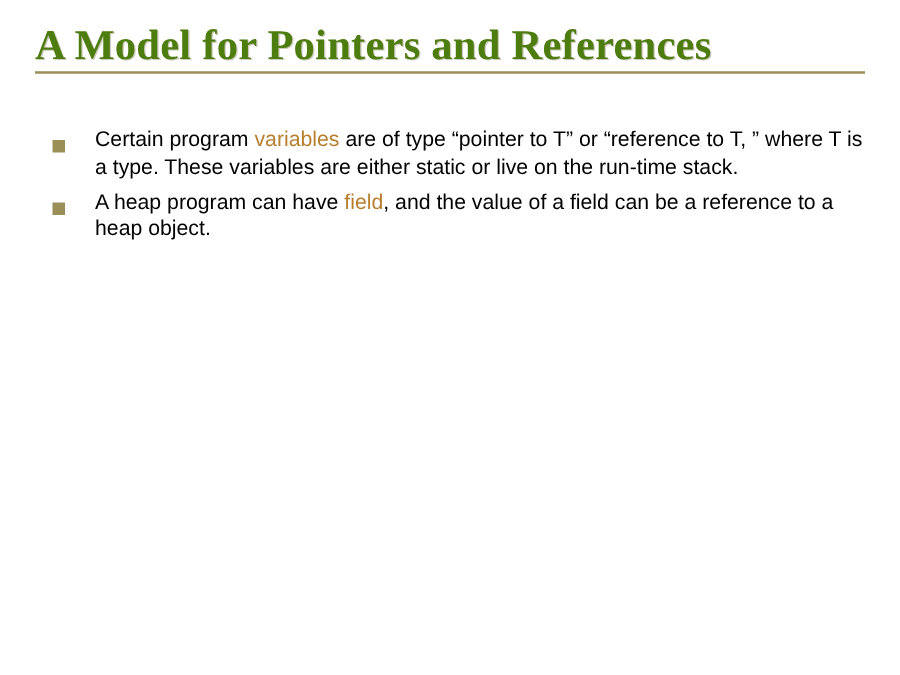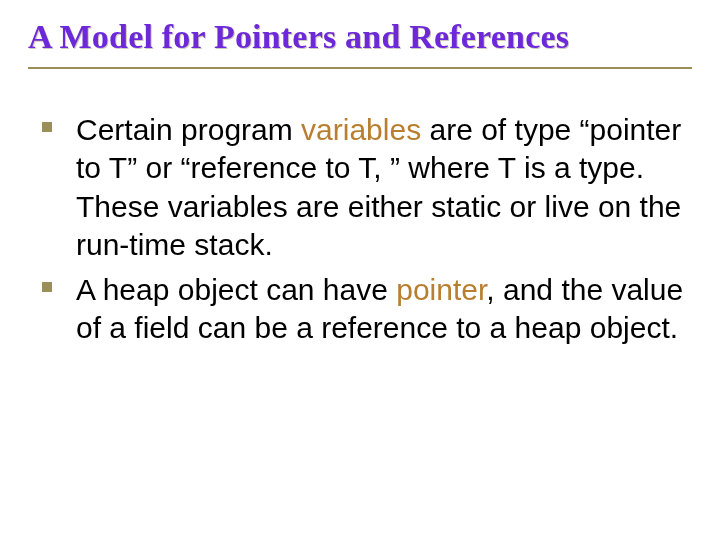--- a/index.html
+++ b/index.html
@@ -14,37 +14,37 @@
   .slide {
     box-sizing: border-box;
     width: 720px;
     height: 540px;
     padding: 18px 28px 28px 28px;
   }
   .title {
     font-family: "Times New Roman", Times, serif;
     font-weight: bold;
     font-size: 34px;
-    color: #6d28d9;
+    color: #4d7c0f;
     text-shadow: 1px 1px 0 #cfcabc;
     border-bottom: 2px solid #9a8f56;
-    padding-bottom: 11px;
+    padding-bottom: 1px;
     margin-bottom: 42px;
     letter-spacing: 0.2px;
   }
   ul.bullets {
     list-style: none;
     margin: 0 0 0 6px;
     padding: 0;
   }
   ul.bullets > li {
     position: relative;
     padding-left: 42px;
     margin-bottom: 6px;
-    font-size: 30px;
+    font-size: 17px;
     line-height: 1.28;
     color: #000000;
   }
   ul.bullets > li::before {
     content: "";
     position: absolute;
     left: 8px;
     top: 11px;
     width: 10px;
     height: 10px;
@@ -54,15 +54,15 @@
     color: #b77f2f;
   }
 </style>
 </head>
 <body>
 
 <div class="slide">
   <div class="title">A Model for Pointers and References</div>
   <ul class="bullets">
     <li><span>Certain program </span><span class="hl">variables</span><span> are of type “pointer to T” or “reference to T, ” where T is a type. These variables are either static or live on the run-time stack.</span></li>
-    <li><span>A heap object can have </span><span class="hl">pointer</span><span>, and the value of a field can be a reference to a heap object.</span></li>
+    <li><span>A heap program can have </span><span class="hl">field</span><span>, and the value of a field can be a reference to a heap object.</span></li>
   </ul>
 </div>
 
 </body></html>

